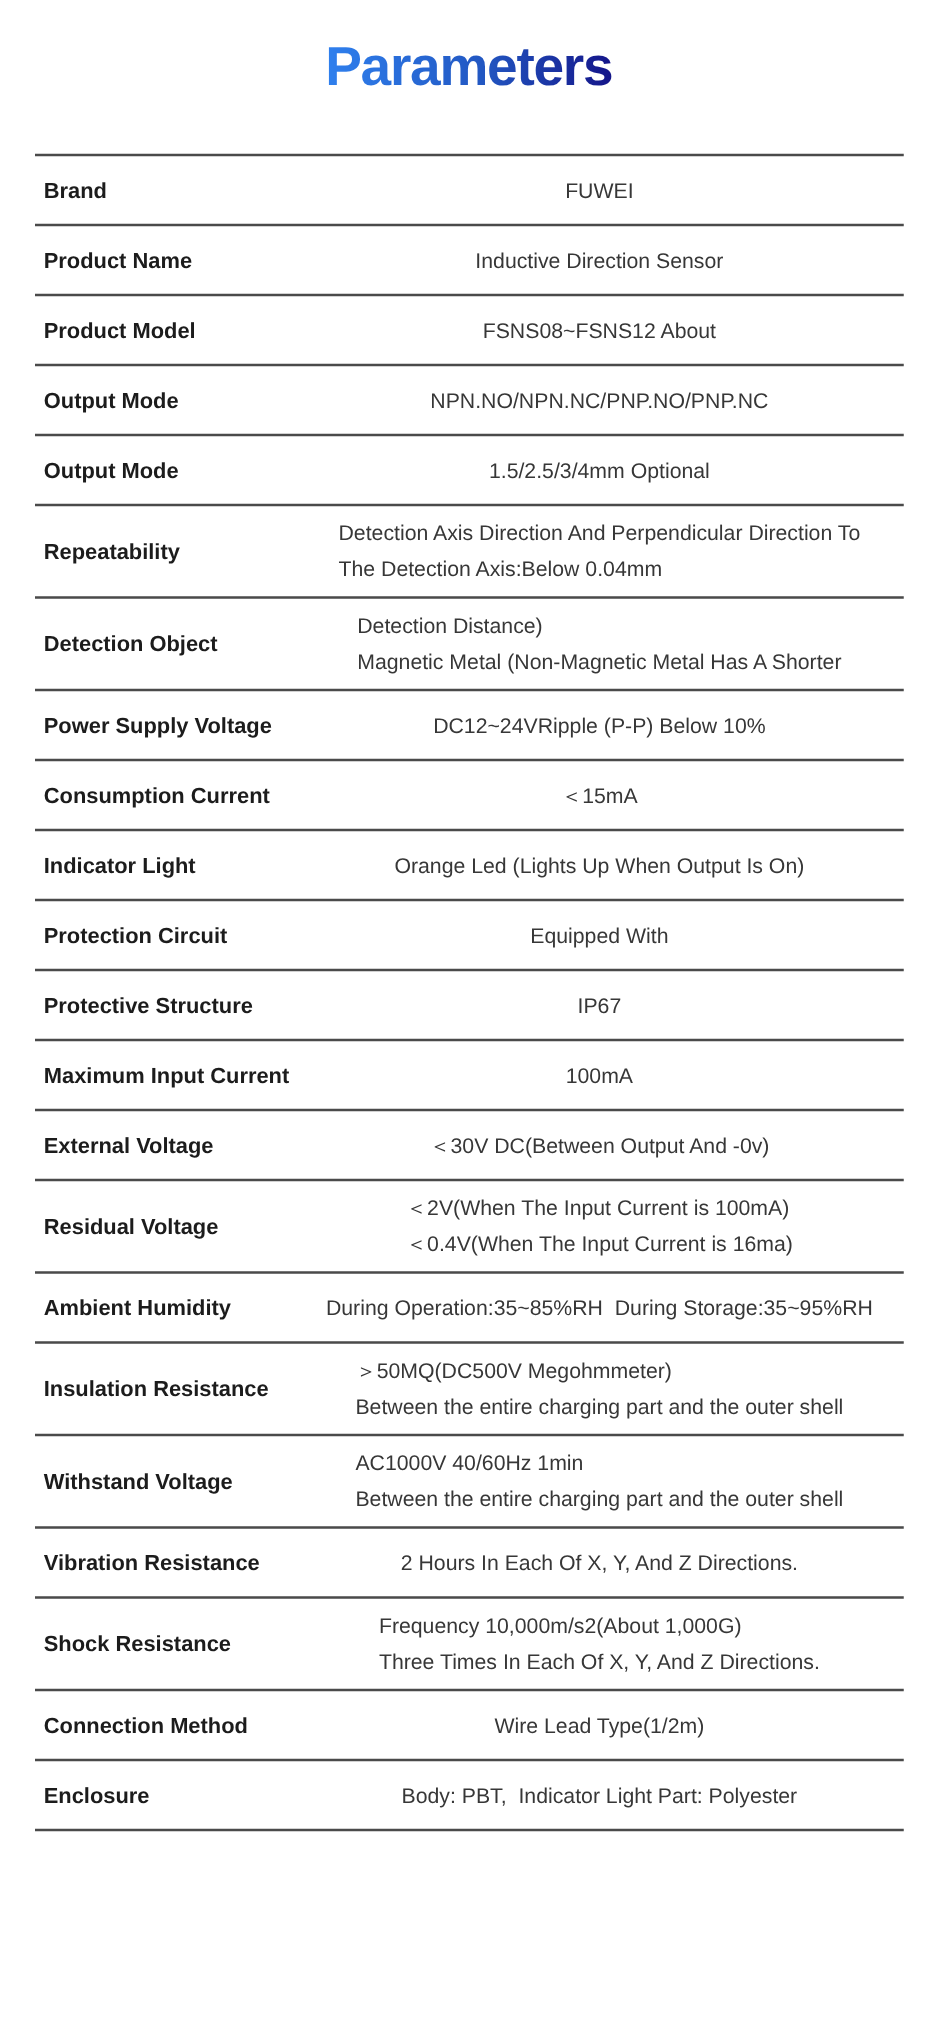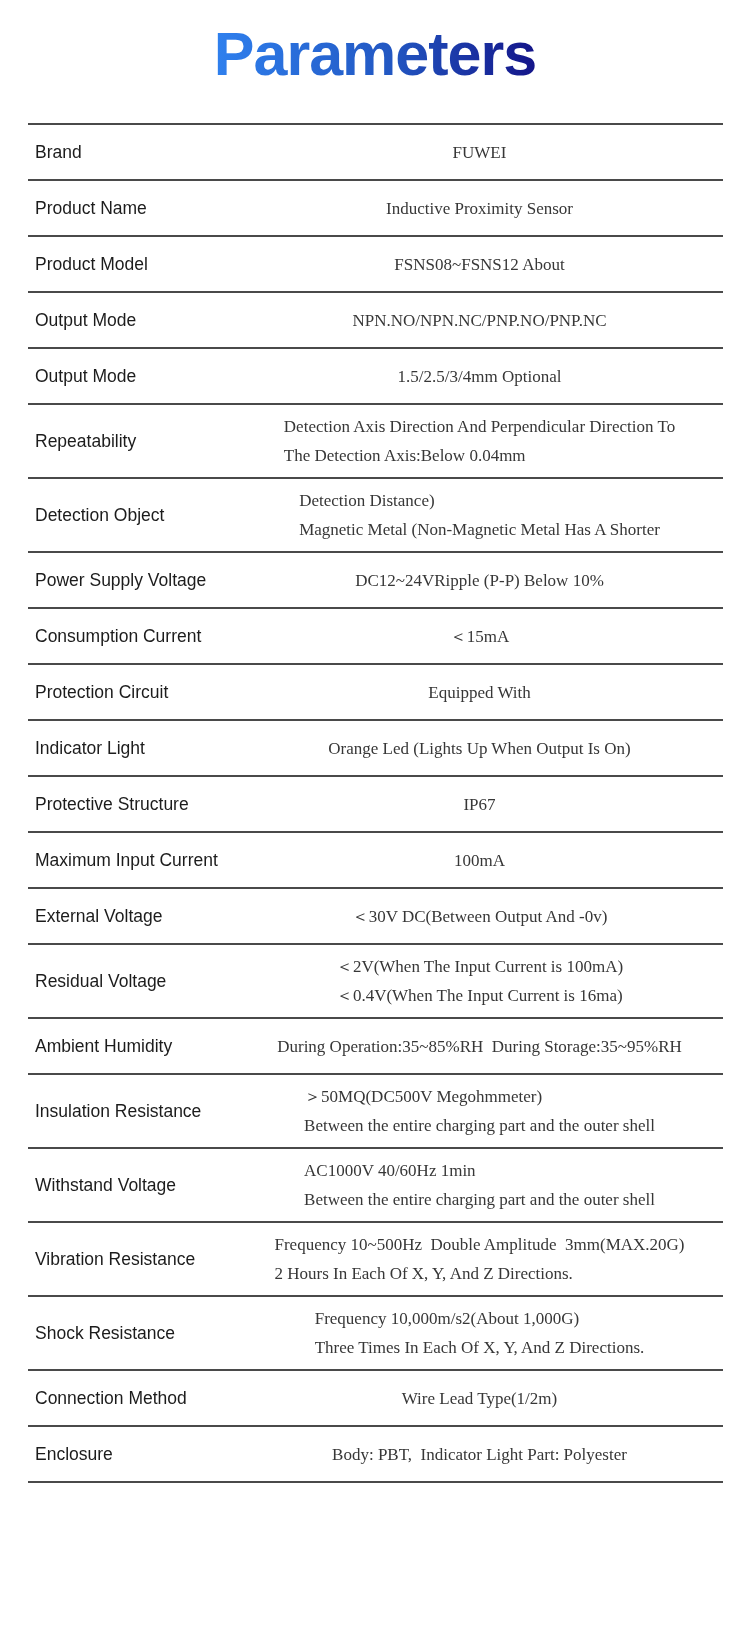--- a/index.html
+++ b/index.html
@@ -21,21 +21,21 @@
     font-family: "Liberation Sans", sans-serif;
     overflow: hidden;
   }
   .header {
     text-align: center;
     padding-top: 22px;
   }
   .title {
     display: inline-block;
     margin: 0;
-    font-size: 61px;
+    font-size: 44px;
     line-height: 64px;
     font-weight: 800;
     letter-spacing: -1px;
     background: linear-gradient(90deg, var(--g1) 0%, var(--g2) 55%, var(--g3) 100%);
     -webkit-background-clip: text;
     background-clip: text;
     color: transparent;
   }
   .table {
     margin: 37px 27px 0 28px;
@@ -46,34 +46,33 @@
     align-items: center;
     border-bottom: 2.5px solid var(--divider);
     min-height: 56px;
     padding: 7px 0;
   }
   .label-cell {
     flex: 0 0 212px;
     width: 212px;
     padding-left: 7px;
     font-size: 17.5px;
-    font-weight: normal;
+    font-weight: bold;
     color: var(--label);
     letter-spacing: 0;
   }
   .value-cell {
     flex: 1 1 auto;
     text-align: center;
     padding-right: 4px;
   }
   .value-inner {
     display: inline-block;
     text-align: left;
     max-width: 470px;
-    font-family: Liberation Serif, serif;
   }
   .value-line {
     font-size: 17px;
     line-height: 29px;
     color: var(--value);
     white-space: pre-wrap;
   }
 </style>
 </head>
 <body>
@@ -82,21 +81,21 @@
   <h1 class="title">Parameters</h1>
 </div>
 
 <div class="table">
     <div class="row">
       <div class="label-cell">Brand</div>
       <div class="value-cell"><div class="value-inner"><div class="value-line">FUWEI</div></div></div>
     </div>
     <div class="row">
       <div class="label-cell">Product Name</div>
-      <div class="value-cell"><div class="value-inner"><div class="value-line">Inductive Proximity Sensor</div></div></div>
+      <div class="value-cell"><div class="value-inner"><div class="value-line">Inductive Direction Sensor</div></div></div>
     </div>
     <div class="row">
       <div class="label-cell">Product Model</div>
       <div class="value-cell"><div class="value-inner"><div class="value-line">FSNS08~FSNS12 About</div></div></div>
     </div>
     <div class="row">
       <div class="label-cell">Output Mode</div>
       <div class="value-cell"><div class="value-inner"><div class="value-line">NPN.NO/NPN.NC/PNP.NO/PNP.NC</div></div></div>
     </div>
     <div class="row">
@@ -113,26 +112,26 @@
     </div>
     <div class="row">
       <div class="label-cell">Power Supply Voltage</div>
       <div class="value-cell"><div class="value-inner"><div class="value-line">DC12~24VRipple (P-P) Below 10%</div></div></div>
     </div>
     <div class="row">
       <div class="label-cell">Consumption Current</div>
       <div class="value-cell"><div class="value-inner"><div class="value-line">＜15mA</div></div></div>
     </div>
     <div class="row">
+      <div class="label-cell">Indicator Light</div>
+      <div class="value-cell"><div class="value-inner"><div class="value-line">Orange Led (Lights Up When Output Is On)</div></div></div>
+    </div>
+    <div class="row">
       <div class="label-cell">Protection Circuit</div>
       <div class="value-cell"><div class="value-inner"><div class="value-line">Equipped With</div></div></div>
-    </div>
-    <div class="row">
-      <div class="label-cell">Indicator Light</div>
-      <div class="value-cell"><div class="value-inner"><div class="value-line">Orange Led (Lights Up When Output Is On)</div></div></div>
     </div>
     <div class="row">
       <div class="label-cell">Protective Structure</div>
       <div class="value-cell"><div class="value-inner"><div class="value-line">IP67</div></div></div>
     </div>
     <div class="row">
       <div class="label-cell">Maximum Input Current</div>
       <div class="value-cell"><div class="value-inner"><div class="value-line">100mA</div></div></div>
     </div>
     <div class="row">
@@ -150,21 +149,21 @@
     <div class="row">
       <div class="label-cell">Insulation Resistance</div>
       <div class="value-cell"><div class="value-inner"><div class="value-line">＞50MQ(DC500V Megohmmeter)</div><div class="value-line">Between the entire charging part and the outer shell</div></div></div>
     </div>
     <div class="row">
       <div class="label-cell">Withstand Voltage</div>
       <div class="value-cell"><div class="value-inner"><div class="value-line">AC1000V 40/60Hz 1min</div><div class="value-line">Between the entire charging part and the outer shell</div></div></div>
     </div>
     <div class="row">
       <div class="label-cell">Vibration Resistance</div>
-      <div class="value-cell"><div class="value-inner"><div class="value-line">Frequency 10~500Hz  Double Amplitude  3mm(MAX.20G)</div><div class="value-line">2 Hours In Each Of X, Y, And Z Directions.</div></div></div>
+      <div class="value-cell"><div class="value-inner"><div class="value-line">2 Hours In Each Of X, Y, And Z Directions.</div></div></div>
     </div>
     <div class="row">
       <div class="label-cell">Shock Resistance</div>
       <div class="value-cell"><div class="value-inner"><div class="value-line">Frequency 10,000m/s2(About 1,000G)</div><div class="value-line">Three Times In Each Of X, Y, And Z Directions.</div></div></div>
     </div>
     <div class="row">
       <div class="label-cell">Connection Method</div>
       <div class="value-cell"><div class="value-inner"><div class="value-line">Wire Lead Type(1/2m)</div></div></div>
     </div>
     <div class="row">

